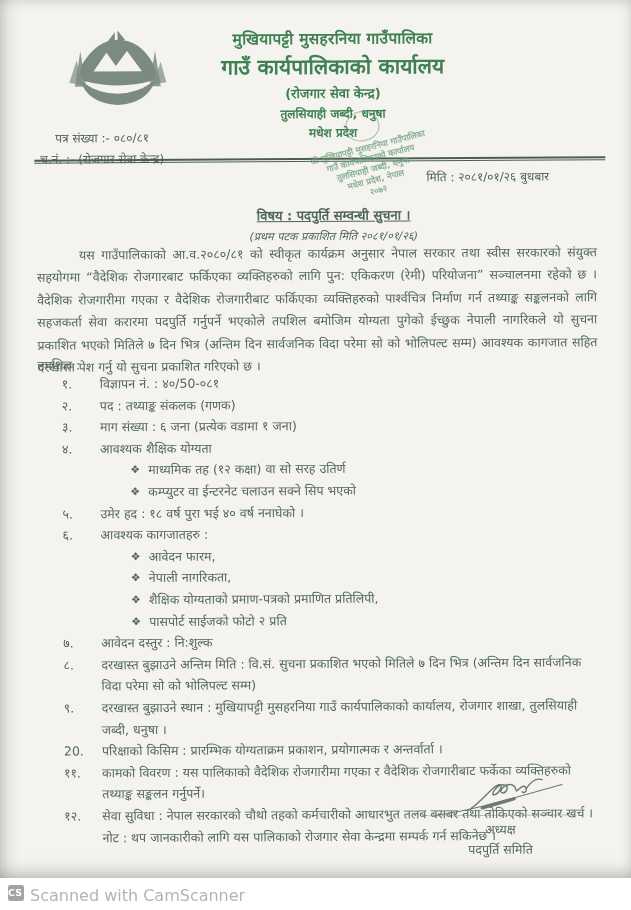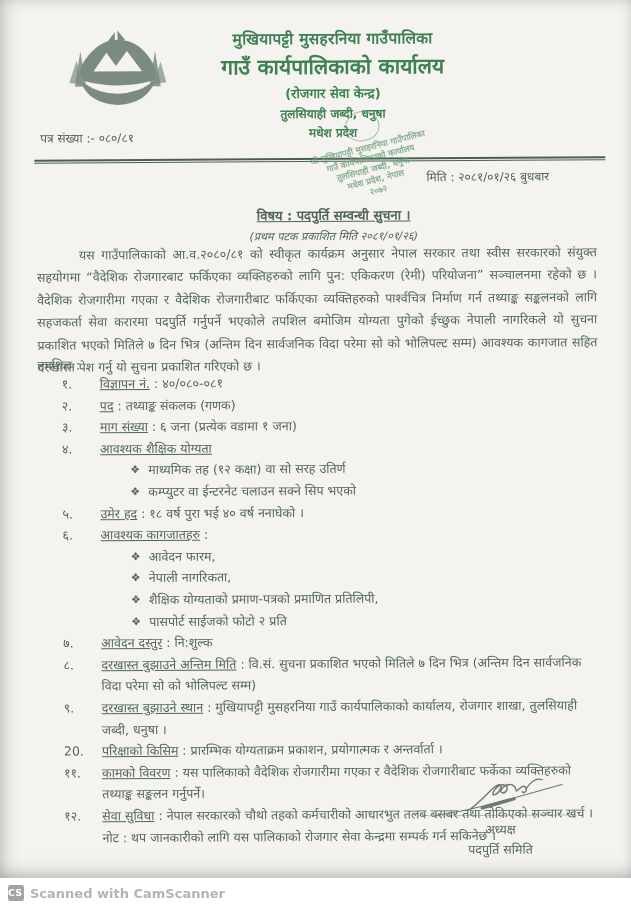--- a/index.html
+++ b/index.html
@@ -49,32 +49,32 @@
   
   .para { position:absolute; left:38px; top:243px; width:560px;
           text-align:justify; text-indent:42px; line-height:22.4px; }
   .tapasil { position:absolute; left:38px; top:355px; }
   .list { position:absolute; left:38px; top:372px; width:562px; line-height:21.6px; }
   .li  { display:flex; align-items:flex-start; }
   .li .num { flex:0 0 62px; padding-left:24px; }
   .li .txt { flex:1; }
   .li.sub  { padding-left:92px; }
   .li.sub .bullet { flex:0 0 18px; font-size:11px; }
-  .lbl { text-decoration:underline; }
+  .lbl { }
   .note { margin-left:62px; margin-top:1px; }
   
   .sign { position:absolute; left:408px; top:778px; width:180px; text-align:center; line-height:20px; }
   .sign .sig-svg { display:block; margin:0 auto -6px auto; }
   .sign .dots { border-bottom:1.5px dotted #8a8a86; width:150px; margin:0 auto 4px auto; }
   
   .footerbar { position:absolute; left:0; top:878px; width:631px; height:32px; background:#ffffff; }
   .cs-badge { position:absolute; left:8px; top:7px; width:16px; height:16px; background:#a3a3a3;
               border-radius:2.5px; color:#fff; font-size:9.5px; font-weight:bold;
               line-height:16px; }
-  .cs-text { position:absolute; left:30px; top:8px; font-size:13px; color:#b4b4b2;font-weight:bold; }
+  .cs-text { position:absolute; left:30px; top:8px; font-size:16px; color:#b4b4b2; }
 </style>
 </head>
 <body>
 
 <div class="photo">
   <div class="doc">
 
     <svg class="emblem" viewBox="0 0 120 100">
       <g fill="#6b7d70" stroke="none" opacity="0.88">
         <path d="M57 4 L57 16 L50 13 Z"></path>
@@ -93,20 +93,21 @@
     <div class="head-block">
       <div class="h-muni">मुखियापट्टी मुसहरनिया गाउँपालिका</div>
       <div class="h-office">गाउँ कार्यपालिकाको कार्यालय</div>
       <div class="h-center">(रोजगार सेवा केन्द्र)</div>
       <div class="h-addr">तुलसियाही जब्दी, धनुषा</div>
       <div class="h-prov">मधेश प्रदेश</div>
     </div>
 
     <div class="ref">
       <div>पत्र संख्या :- ०८०/८१</div>
+      <div>च.नं. :- (रोजगार सेवा केन्द्र)</div>
     </div>
 
     <div class="rule"></div>
 
     <div class="stamp">
       <div class="st-circ"></div>
       <div>श्री मुखियापट्टी मुसहरनिया गाउँपालिका</div>
       <div>गाउँ कार्यपालिकाको कार्यालय</div>
       <div>तुलसियाही जब्दी, धनुषा</div>
       <div>मधेश प्रदेश, नेपाल</div>
@@ -122,21 +123,21 @@
       <div class="s2">(प्रथम पटक प्रकाशित मिति २०८१/०१/२६)</div>
     </div>
 
     <div class="para">यस गाउँपालिकाको आ.व.२०८०/८१ को स्वीकृत कार्यक्रम अनुसार नेपाल सरकार तथा स्वीस सरकारको संयुक्त सहयोगमा “वैदेशिक रोजगारबाट फर्किएका व्यक्तिहरुको लागि पुन: एकिकरण (रेमी) परियोजना” सञ्चालनमा रहेको छ । वैदेशिक रोजगारीमा गएका र वैदेशिक रोजगारीबाट फर्किएका व्यक्तिहरुको पार्श्वचित्र निर्माण गर्न तथ्याङ्क सङ्कलनको लागि सहजकर्ता सेवा करारमा पदपुर्ति गर्नुपर्ने भएकोले तपशिल बमोजिम योग्यता पुगेको ईच्छुक नेपाली नागरिकले यो सुचना प्रकाशित भएको मितिले ७ दिन भित्र (अन्तिम दिन सार्वजनिक विदा परेमा सो को भोलिपल्ट सम्म) आवश्यक कागजात सहित दरखास्त पेश गर्नु यो सुचना प्रकाशित गरिएको छ ।</div>
     <div class="tapasil">तपशिल :</div>
 
     <div class="list">
 
       <div class="li">
         <span class="num">१.</span>
-        <span class="txt"><span class="lbl">विज्ञापन नं.</span><span> : ४०/०८०-०८१</span></span>
+        <span class="txt"><span class="lbl">विज्ञापन नं.</span><span> : ४०/50-०८१</span></span>
       </div>
 
       <div class="li">
         <span class="num">२.</span>
         <span class="txt"><span class="lbl">पद</span><span> : तथ्याङ्क संकलक (गणक)</span></span>
       </div>
 
       <div class="li">
         <span class="num">३.</span>
         <span class="txt"><span class="lbl">माग संख्या</span><span> : ६ जना (प्रत्येक वडामा १ जना)</span></span>

